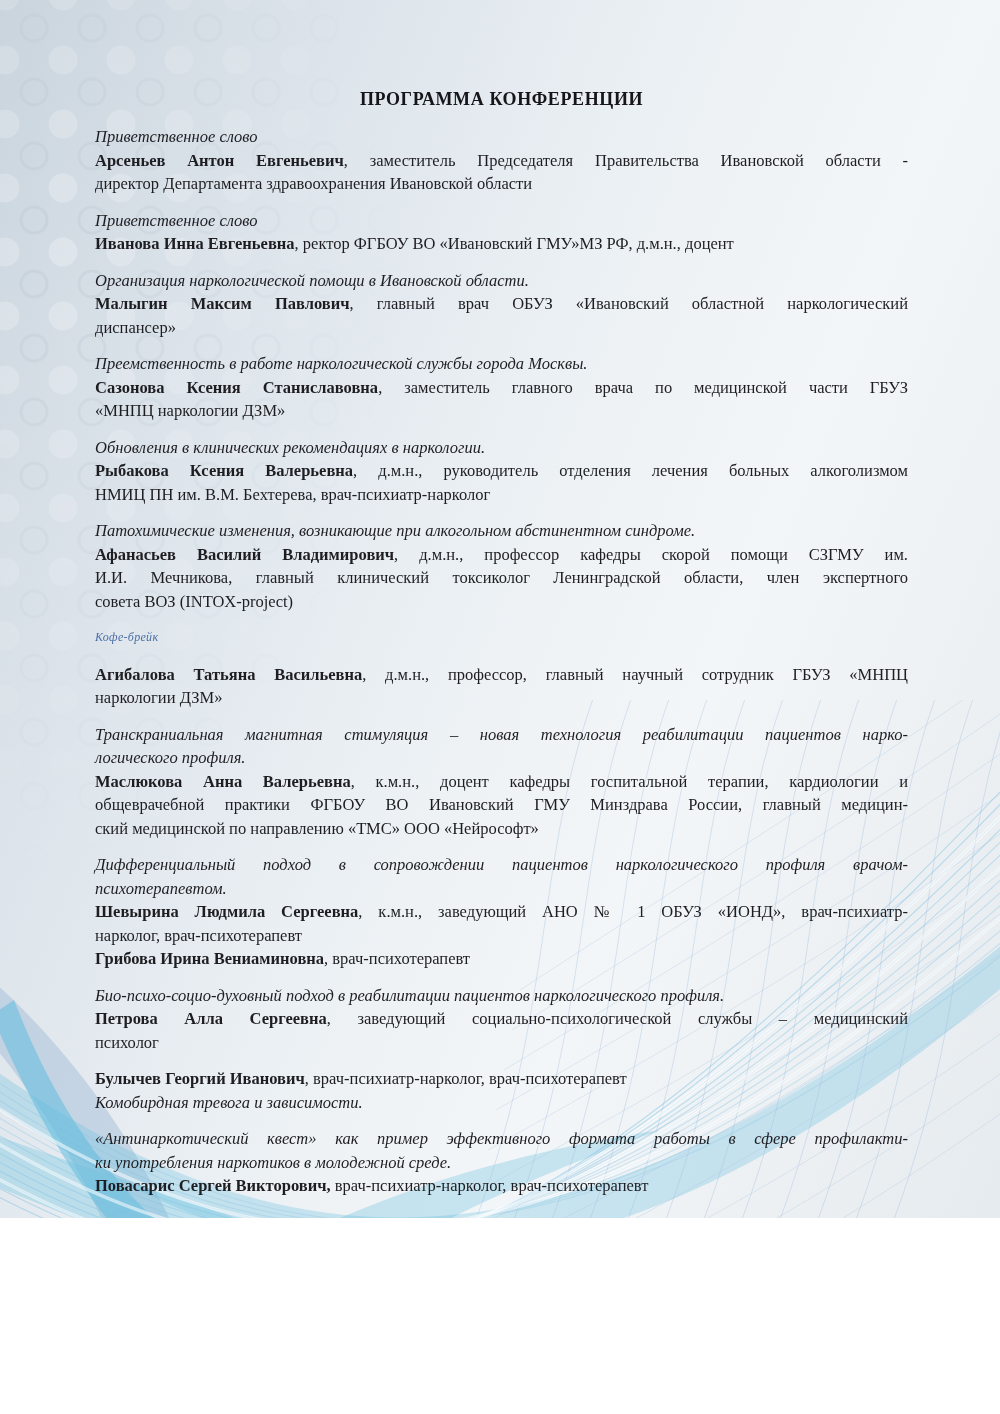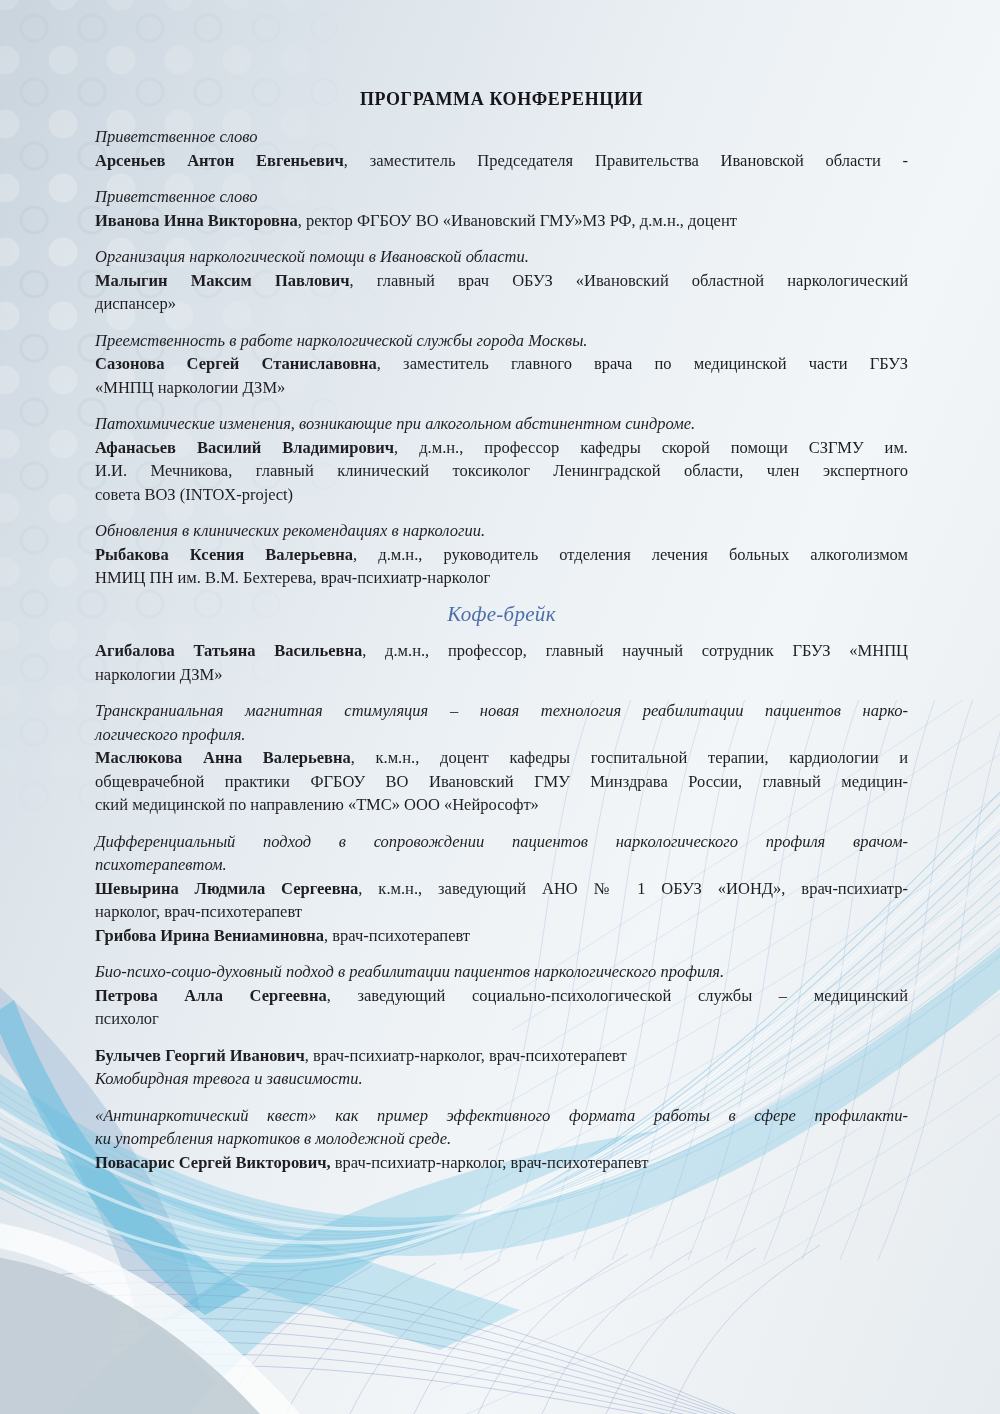--- a/index.html
+++ b/index.html
@@ -1,17 +1,17 @@
 <!DOCTYPE html>
 <html lang="ru"><head>
 <meta charset="utf-8">
 <style>
   html,body{margin:0;padding:0;background:#ffffff;}
   .page{
-    position:relative;width:1000px;height:1414px;overflow:hidden;
+    position:relative;width:1000px;height:1218px;overflow:hidden;
     background:linear-gradient(112deg,#c9d4dd 0%,#d9e1e8 18%,#ebf0f4 46%,#f3f6f8 66%,#e6ebef 100%);
     font-family:"Liberation Serif","DejaVu Serif",serif;color:#1e1e22;
   }
   
   .bg-dots{
     position:absolute;left:-24px;top:-36px;width:520px;height:1020px;pointer-events:none;
     background-image:
       radial-gradient(circle,rgba(255,255,255,0.30) 0 14px,rgba(255,255,255,0) 15px),
       radial-gradient(circle,rgba(255,255,255,0) 0 11px,rgba(183,197,210,0.38) 12px 14px,rgba(255,255,255,0) 15px);
     background-size:58px 64px,58px 64px;
@@ -24,22 +24,22 @@
   .title{
     margin:0 0 10px 0;font-size:18px;line-height:26px;font-weight:bold;
     letter-spacing:.6px;text-align:center;color:#15151a;
   }
   .section{margin-top:13px;}
   .line{font-size:16.5px;line-height:23.5px;}
   .jline{text-align:justify;text-align-last:justify;font-family:Liberation Serif, serif;-moz-text-align-last:justify;}
   .topic{font-style:italic;}
   .speaker-name{font-weight:bold;}
   .coffee-break{
-    font-style:italic;font-size:21px;line-height:23.5px;
-    color:#4a6fa8;letter-spacing:.3px;text-align:center;
+    font-style:italic;font-size:12px;line-height:23.5px;
+    color:#4a6fa8;letter-spacing:.3px;
   }
 </style>
 </head>
 <body>
 
 <div class="page">
   <div class="bg-dots"></div>
   <svg class="bg-waves" id="waves" viewBox="0 0 1000 714" preserveAspectRatio="none">
       <path d="M -20 270 C 40 320, 120 410, 170 520 C 185 555, 196 585, 200 610 L 140 628 C 120 540, 60 420, -20 330 Z" fill="#a3bdd8" opacity="0.5" stroke="none"></path>
       <path d="M -20 360 C 230 535, 520 648, 1020 230 L 1020 272 C 540 688, 230 572, -20 395 Z" fill="#6fc2e2" opacity="0.33" stroke="none"></path>
@@ -109,45 +109,46 @@
       <path d="M 670 714 C 706 630, 750 590, 820 545" fill="none" stroke="#8e9fcc" stroke-width="0.8" opacity="0.45"></path>
       <path d="M -20 520 C 90 535, 200 600, 300 714 L 245 714 C 160 610, 60 555, -20 545 Z" fill="#fdfefe" opacity="0.8" stroke="none"></path>
       <path d="M -20 555 C 70 565, 170 615, 260 714 L -20 714 Z" fill="#c3cdd5" opacity="0.95" stroke="none"></path>
     </svg>
   <div class="content">
     <h1 class="title">ПРОГРАММА КОНФЕРЕНЦИИ</h1>
     <main class="program">
         <section class="section">
           <div class="line topic">Приветственное слово</div>
           <div class="line jline"><b class="speaker-name">Арсеньев Антон Евгеньевич</b>, заместитель Председателя Правительства Ивановской области -</div>
+          <div class="line">директор Департамента здравоохранения Ивановской области</div>
         </section>
         <section class="section">
           <div class="line topic">Приветственное слово</div>
-          <div class="line"><b class="speaker-name">Иванова Инна Викторовна</b>, ректор ФГБОУ ВО «Ивановский ГМУ»МЗ РФ, д.м.н., доцент</div>
+          <div class="line"><b class="speaker-name">Иванова Инна Евгеньевна</b>, ректор ФГБОУ ВО «Ивановский ГМУ»МЗ РФ, д.м.н., доцент</div>
         </section>
         <section class="section">
           <div class="line topic">Организация наркологической помощи в Ивановской области.</div>
           <div class="line jline"><b class="speaker-name">Малыгин Максим Павлович</b>, главный врач ОБУЗ «Ивановский областной наркологический</div>
           <div class="line">диспансер»</div>
         </section>
         <section class="section">
           <div class="line topic">Преемственность в работе наркологической службы города Москвы.</div>
-          <div class="line jline"><b class="speaker-name">Сазонова Сергей Станиславовна</b>, заместитель главного врача по медицинской части ГБУЗ</div>
+          <div class="line jline"><b class="speaker-name">Сазонова Ксения Станиславовна</b>, заместитель главного врача по медицинской части ГБУЗ</div>
           <div class="line">«МНПЦ наркологии ДЗМ»</div>
+        </section>
+        <section class="section">
+          <div class="line topic">Обновления в клинических рекомендациях в наркологии.</div>
+          <div class="line jline"><b class="speaker-name">Рыбакова Ксения Валерьевна</b>, д.м.н., руководитель отделения лечения больных алкоголизмом</div>
+          <div class="line">НМИЦ ПН им. В.М. Бехтерева, врач-психиатр-нарколог</div>
         </section>
         <section class="section">
           <div class="line topic">Патохимические изменения, возникающие при алкогольном абстинентном синдроме.</div>
           <div class="line jline"><b class="speaker-name">Афанасьев Василий Владимирович</b>, д.м.н., профессор кафедры скорой помощи СЗГМУ им.</div>
           <div class="line jline">И.И. Мечникова, главный клинический токсиколог Ленинградской области, член экспертного</div>
           <div class="line">совета ВОЗ (INTOX-project)</div>
-        </section>
-        <section class="section">
-          <div class="line topic">Обновления в клинических рекомендациях в наркологии.</div>
-          <div class="line jline"><b class="speaker-name">Рыбакова Ксения Валерьевна</b>, д.м.н., руководитель отделения лечения больных алкоголизмом</div>
-          <div class="line">НМИЦ ПН им. В.М. Бехтерева, врач-психиатр-нарколог</div>
         </section>
         <div class="section coffee-break">Кофе-брейк</div>
         <section class="section">
           <div class="line jline"><b class="speaker-name">Агибалова Татьяна Васильевна</b>, д.м.н., профессор, главный научный сотрудник ГБУЗ «МНПЦ</div>
           <div class="line">наркологии ДЗМ»</div>
         </section>
         <section class="section">
           <div class="line topic jline">Транскраниальная магнитная стимуляция – новая технология реабилитации пациентов нарко-</div>
           <div class="line topic">логического профиля.</div>
           <div class="line jline"><b class="speaker-name">Маслюкова Анна Валерьевна</b>, к.м.н., доцент кафедры госпитальной терапии, кардиологии и</div>

